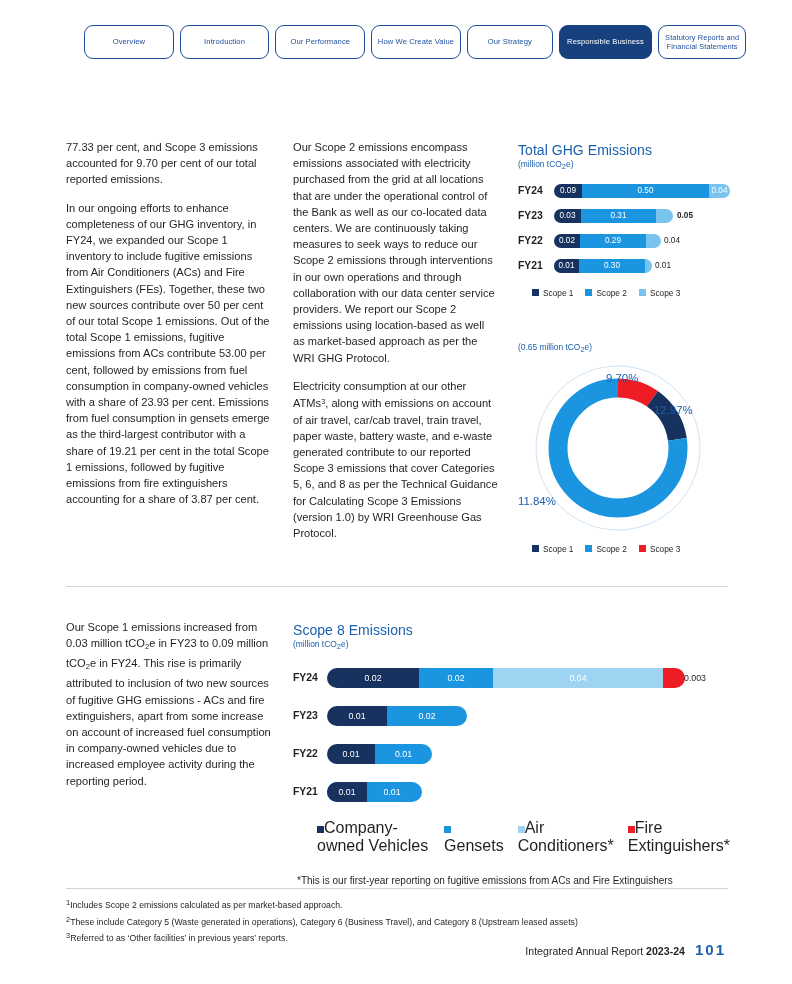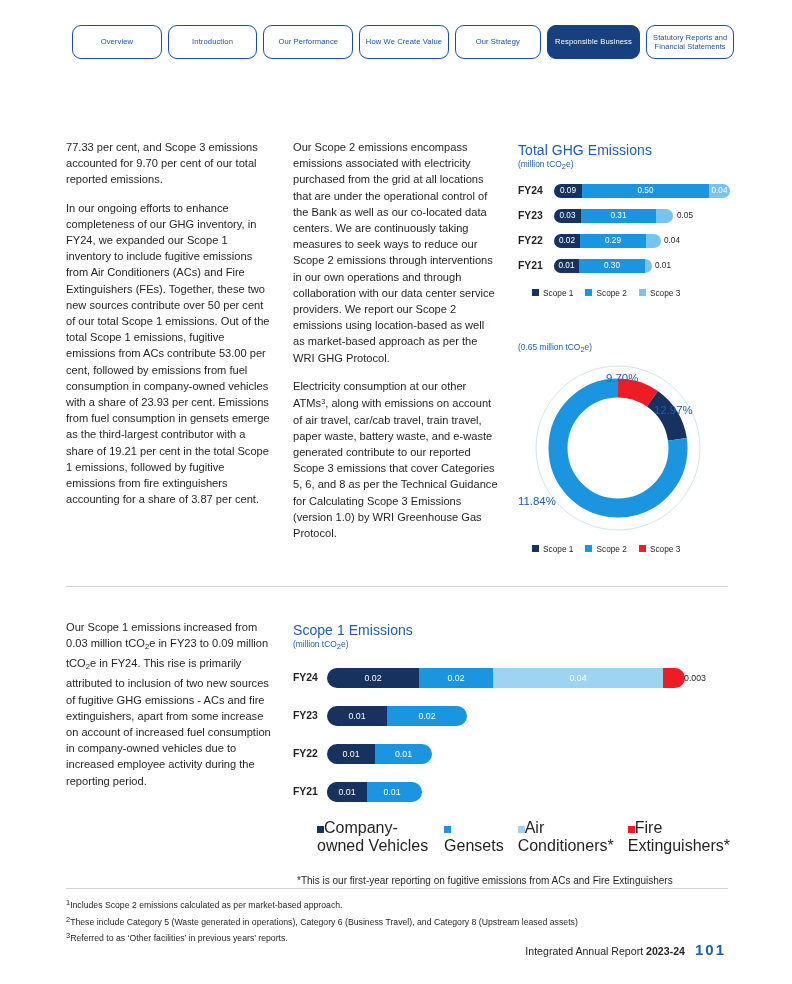--- a/index.html
+++ b/index.html
@@ -8,21 +8,21 @@
     background:#ffffff;
     font-family:"Liberation Sans", sans-serif;
     color:#231f20;
     position:relative;
     overflow:hidden;
   }
   .page { position:absolute; inset:0; }
 
   
   .navbar {
-    position:absolute; left:72px; top:25px;
+    position:absolute; left:84px; top:25px;
     width:662px; height:34px;
     display:flex; align-items:stretch; gap:6px;
   }
   .pill {
     border:1px solid #1b4f9c;
     border-radius:9px;
     background:#ffffff;
     color:#1b4f9c;
     font-size:7.6px;
     letter-spacing:.1px;
@@ -165,21 +165,21 @@
           <div class="seg s3 round-r" style="left:155px;width:21px;">0.04</div>
         </div>
       </div>
 
       <div class="barrow">
         <div class="barlabel">FY23</div>
         <div class="bartrack">
           <div class="seg s1 round-l" style="left:0px;width:27px;">0.03</div>
           <div class="seg s2" style="left:27px;width:75px;">0.31</div>
           <div class="seg s3 round-r" style="left:102px;width:17px;"></div>
-          <div class="outval" style="left:123px;">0.05</div>
+          <div class="outval" style="left:123px;font-weight:bold;">0.05</div>
         </div>
       </div>
 
       <div class="barrow">
         <div class="barlabel">FY22</div>
         <div class="bartrack">
           <div class="seg s1 round-l" style="left:0px;width:26px;">0.02</div>
           <div class="seg s2" style="left:26px;width:66px;">0.29</div>
           <div class="seg s3 round-r" style="left:92px;width:15px;"></div>
           <div class="outval" style="left:110px;">0.04</div>
@@ -251,21 +251,21 @@
     </div>
   </div>
 
   <div class="rule rule-mid"></div>
 
   <div class="col col-3">
     <p><span>Our Scope 1 emissions increased from 0.03 million tCO</span><sub>2</sub><span>e in FY23 to 0.09 million tCO</span><sub>2</sub><span>e in FY24. This rise is primarily attributed to inclusion of two new sources of fugitive GHG emissions - ACs and fire extinguishers, apart from some increase on account of increased fuel consumption in company-owned vehicles due to increased employee activity during the reporting period.</span></p>
   </div>
 
   <div class="scope1">
-    <div class="chart-title">Scope 1 Emissions</div>
+    <div class="chart-title">Scope 8 Emissions</div>
     <div class="chart-sub"><span>(million tCO</span><sub>2</sub><span>e)</span></div>
 
     <div style="margin-top:8px;">
 
       <div class="s1row">
         <div class="s1label">FY24</div>
         <div class="s1track">
           <div class="s1seg rl" style="left:0px;width:92px;background:#17325f;">0.02</div>
           <div class="s1seg" style="left:92px;width:74px;background:#1b95e0;">0.02</div>
           <div class="s1seg" style="left:166px;width:170px;background:#9fd3f2;">0.04</div>

